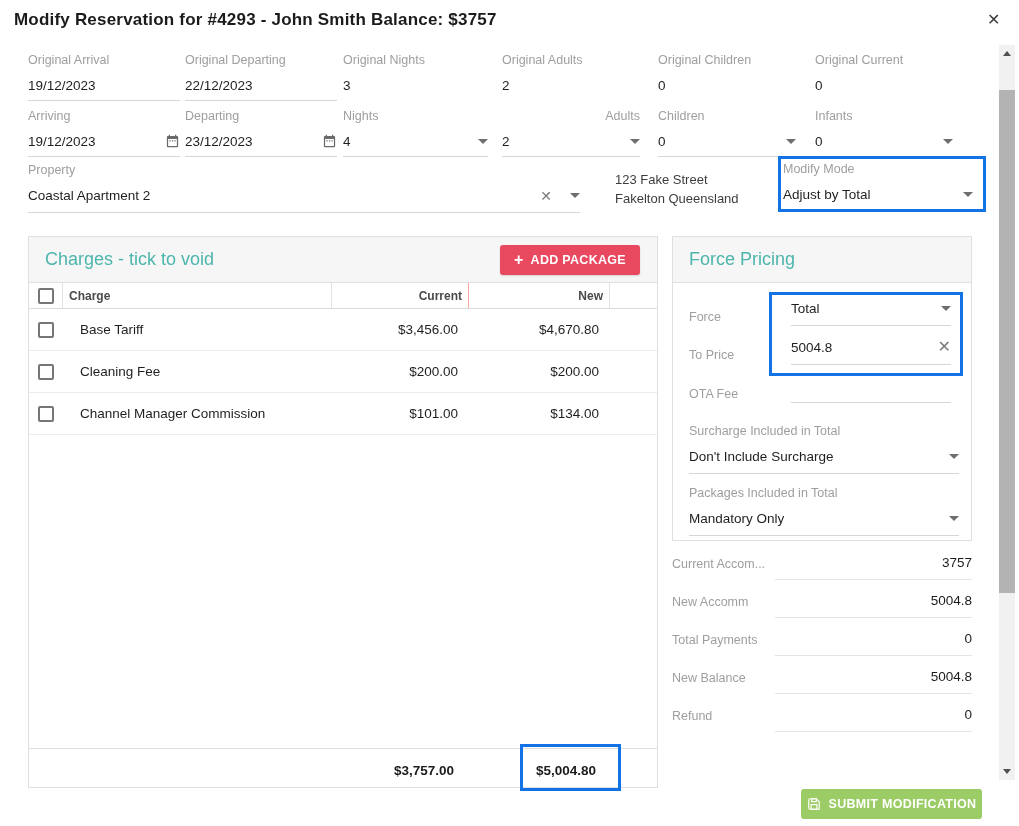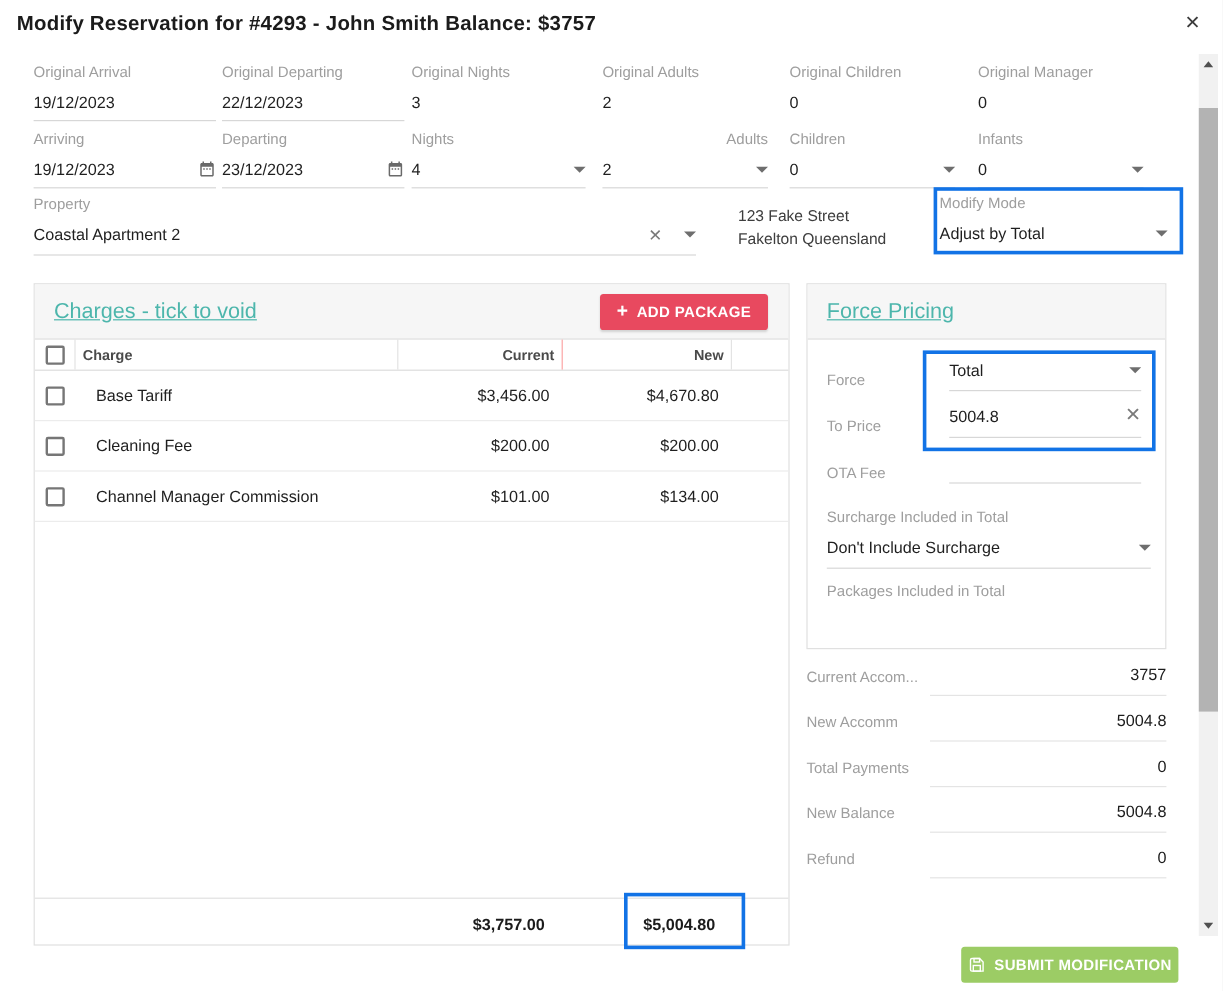--- a/index.html
+++ b/index.html
@@ -32,21 +32,21 @@
 
   
   .hl-box { position:absolute; border:3px solid #1273e6; pointer-events:none; z-index:5; }
 
   
   .panel { position:absolute; background:#fff; border:1px solid #e0e0e0; }
   .panel-header {
     height:46px; background:#f6f6f6; border-bottom:1px solid #e0e0e0;
     display:flex; align-items:center; padding:0 16px;
   }
-  .panel-title { font-size:18px; color:#4db6ac; font-weight:500;text-decoration:underline; }
+  .panel-title { font-size:18px; color:#4db6ac; font-weight:500; }
 
   .btn-red {
     position:absolute; right:17px; top:8px; height:30px; padding:0 14px;
     background:#e8495f; color:#fff; border:none; border-radius:3px;
     font-family:"Liberation Sans", sans-serif; font-size:12.5px; font-weight:700;
     display:flex; align-items:center; gap:7px; cursor:pointer; letter-spacing:.3px;
     box-shadow:0 1px 2px rgba(0,0,0,.15);
   }
   .btn-red .plus { font-size:16px; font-weight:700; line-height:1; }
 
@@ -126,21 +126,21 @@
   </div>
   <div class="abs field" style="left:502px; top:53px; width:138px;">
     <div class="flabel">Original Adults</div>
     <div class="fvalue">2</div>
   </div>
   <div class="abs field" style="left:658px; top:53px; width:138px;">
     <div class="flabel">Original Children</div>
     <div class="fvalue">0</div>
   </div>
   <div class="abs field" style="left:815px; top:53px; width:138px;">
-    <div class="flabel">Original Manager</div>
+    <div class="flabel">Original Current</div>
     <div class="fvalue">0</div>
   </div>
 
   <div class="abs field" style="left:28px; top:109px; width:152px;">
     <div class="flabel">Arriving</div>
     <div class="fvalue underlined">
       <span>19/12/2023</span>
       <span class="spacer"></span>
       <span class="cal">
         <svg width="15" height="15" viewBox="0 0 24 24" fill="#6a6a6a">
@@ -299,20 +299,25 @@
     </div>
 
     <div class="fp-label" style="left:16px; top:187px;">Surcharge Included in Total</div>
     <div class="fp-field" style="left:16px; top:212px; width:270px;">
       <span>Don't Include Surcharge</span>
       <span class="spacer"></span>
       <span class="caret"></span>
     </div>
 
     <div class="fp-label" style="left:16px; top:249px;">Packages Included in Total</div>
+    <div class="fp-field" style="left:16px; top:274px; width:270px;">
+      <span>Mandatory Only</span>
+      <span class="spacer"></span>
+      <span class="caret"></span>
+    </div>
   </div>
   <div class="hl-box" style="left:769px; top:292px; width:194px; height:84px;"></div>
 
   <div class="abs" style="left:672px; top:546px; width:300px;">
     <div class="sum-row">
       <span class="sum-label">Current Accom...</span>
       <span class="sum-value">3757</span>
     </div>
     <div class="sum-row">
       <span class="sum-label">New Accomm</span>

